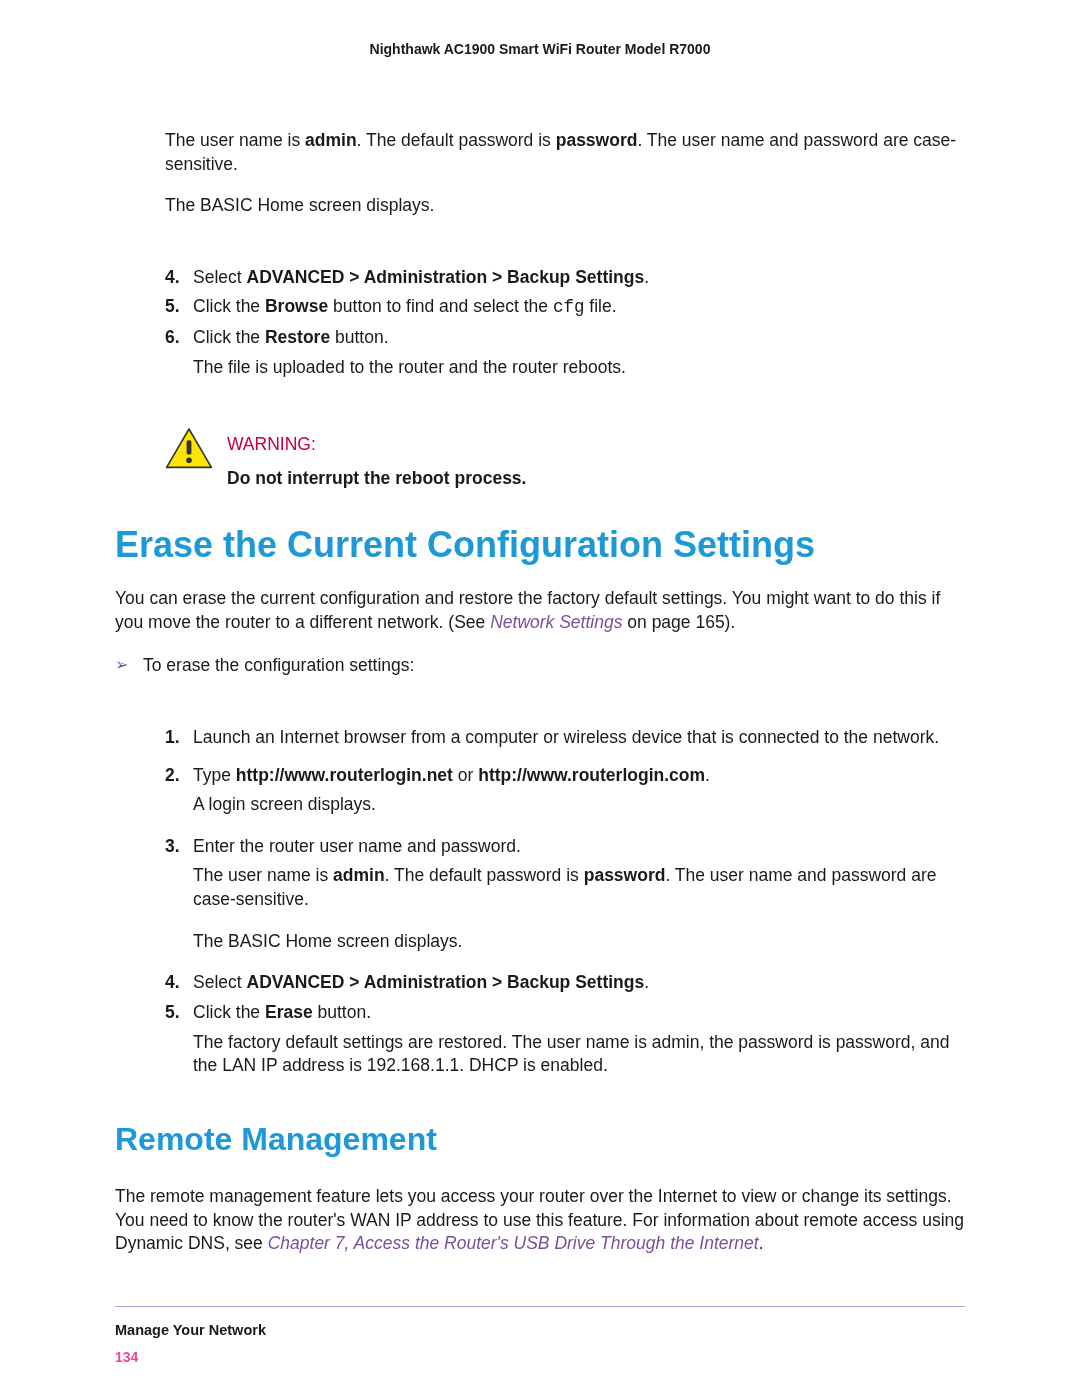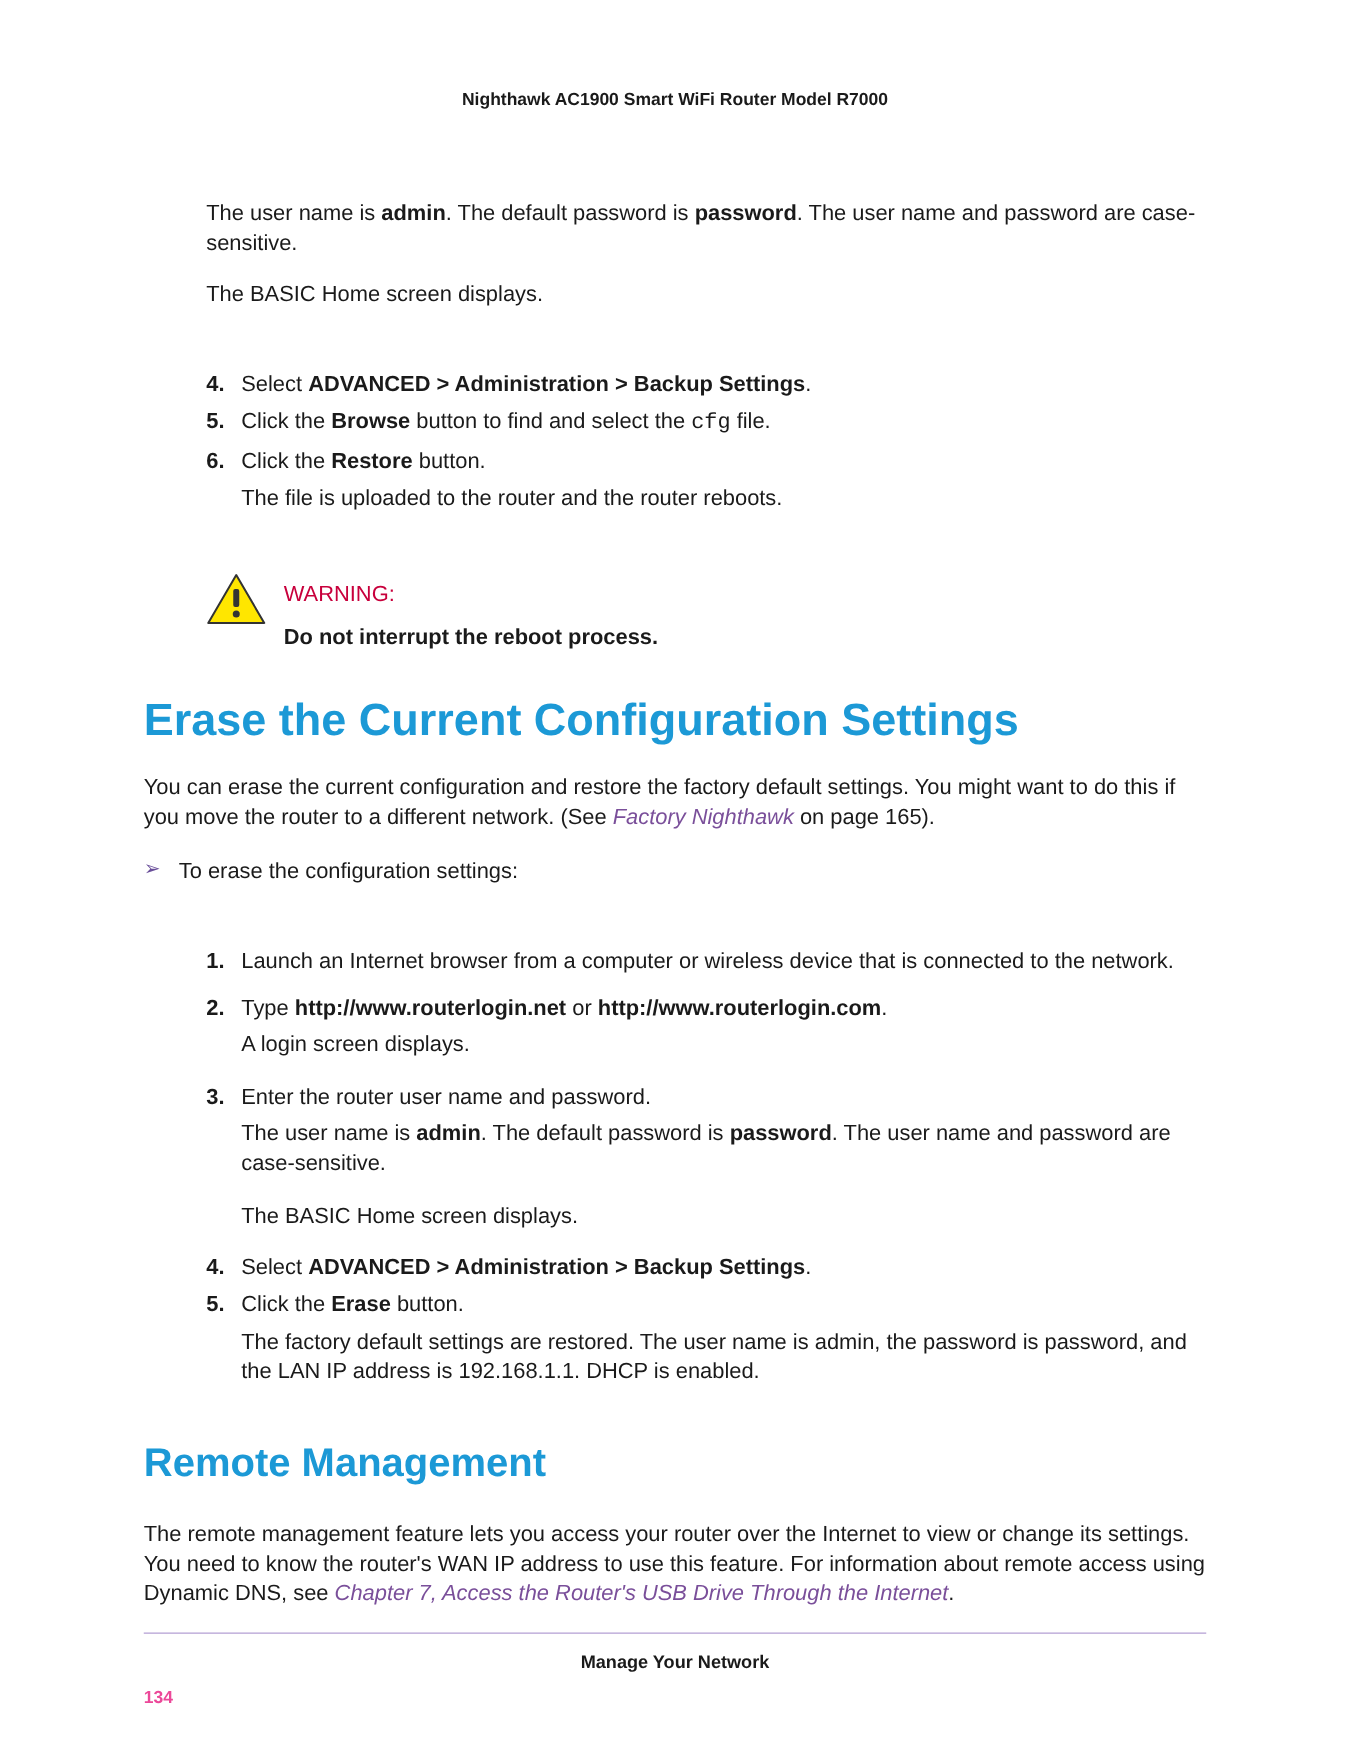--- a/index.html
+++ b/index.html
@@ -7,21 +7,21 @@
     padding: 0;
     background: #fff;
     font-family: Arial, Helvetica, sans-serif;
     font-size: 17.5px;
     color: #1a1a1a;
     line-height: 1.35;
   }
   .page {
     width: 1080px;
     min-height: 1397px;
-    padding: 70px 115px 30px 115px;
+    padding: 40px 115px 30px 115px;
     box-sizing: border-box;
     position: relative;
   }
   .doc-header {
     text-align: center;
     font-weight: bold;
     font-size: 14px;
     margin-bottom: 70px;
   }
   .body-block { margin-left: 50px; margin-top: 48px; }
@@ -87,21 +87,21 @@
     left: 115px;
     right: 115px;
     bottom: 30px;
   }
   .footer-rule {
     border: none;
     border-top: 1px solid #b49fd3;
     margin: 0 0 14px 0;
   }
   .footer-title {
-    text-align: center;
+    text-align: left;
     font-weight: bold;
     font-size: 14.5px;
     margin-bottom: 8px;
   }
   .footer-page {
     color: #ec4899;
     font-weight: bold;
     font-size: 14px;
   }
 </style>
@@ -153,21 +153,21 @@
       <div class="warn-text">
         <div class="warn-label">WARNING:</div>
         <div class="bold">Do not interrupt the reboot process.</div>
       </div>
     </div>
   </div>
 
   <div class="h2">Erase the Current Configuration Settings</div>
 
   <div class="para" style="margin-left:0;">
-    <span>You can erase the current configuration and restore the factory default settings. You might want to do this if you move the router to a different network. (See </span><span class="link">Factory Nighthawk</span><span> on page 165).</span>
+    <span>You can erase the current configuration and restore the factory default settings. You might want to do this if you move the router to a different network. (See </span><span class="link">Network Settings</span><span> on page 165).</span>
   </div>
 
   <div class="task-row">
     <div class="chevron">➢</div>
     <div class="task-title">To erase the configuration settings:</div>
   </div>
 
   <div class="body-block">
     <div class="ol-row">
       <div class="ol-num">1.</div>

